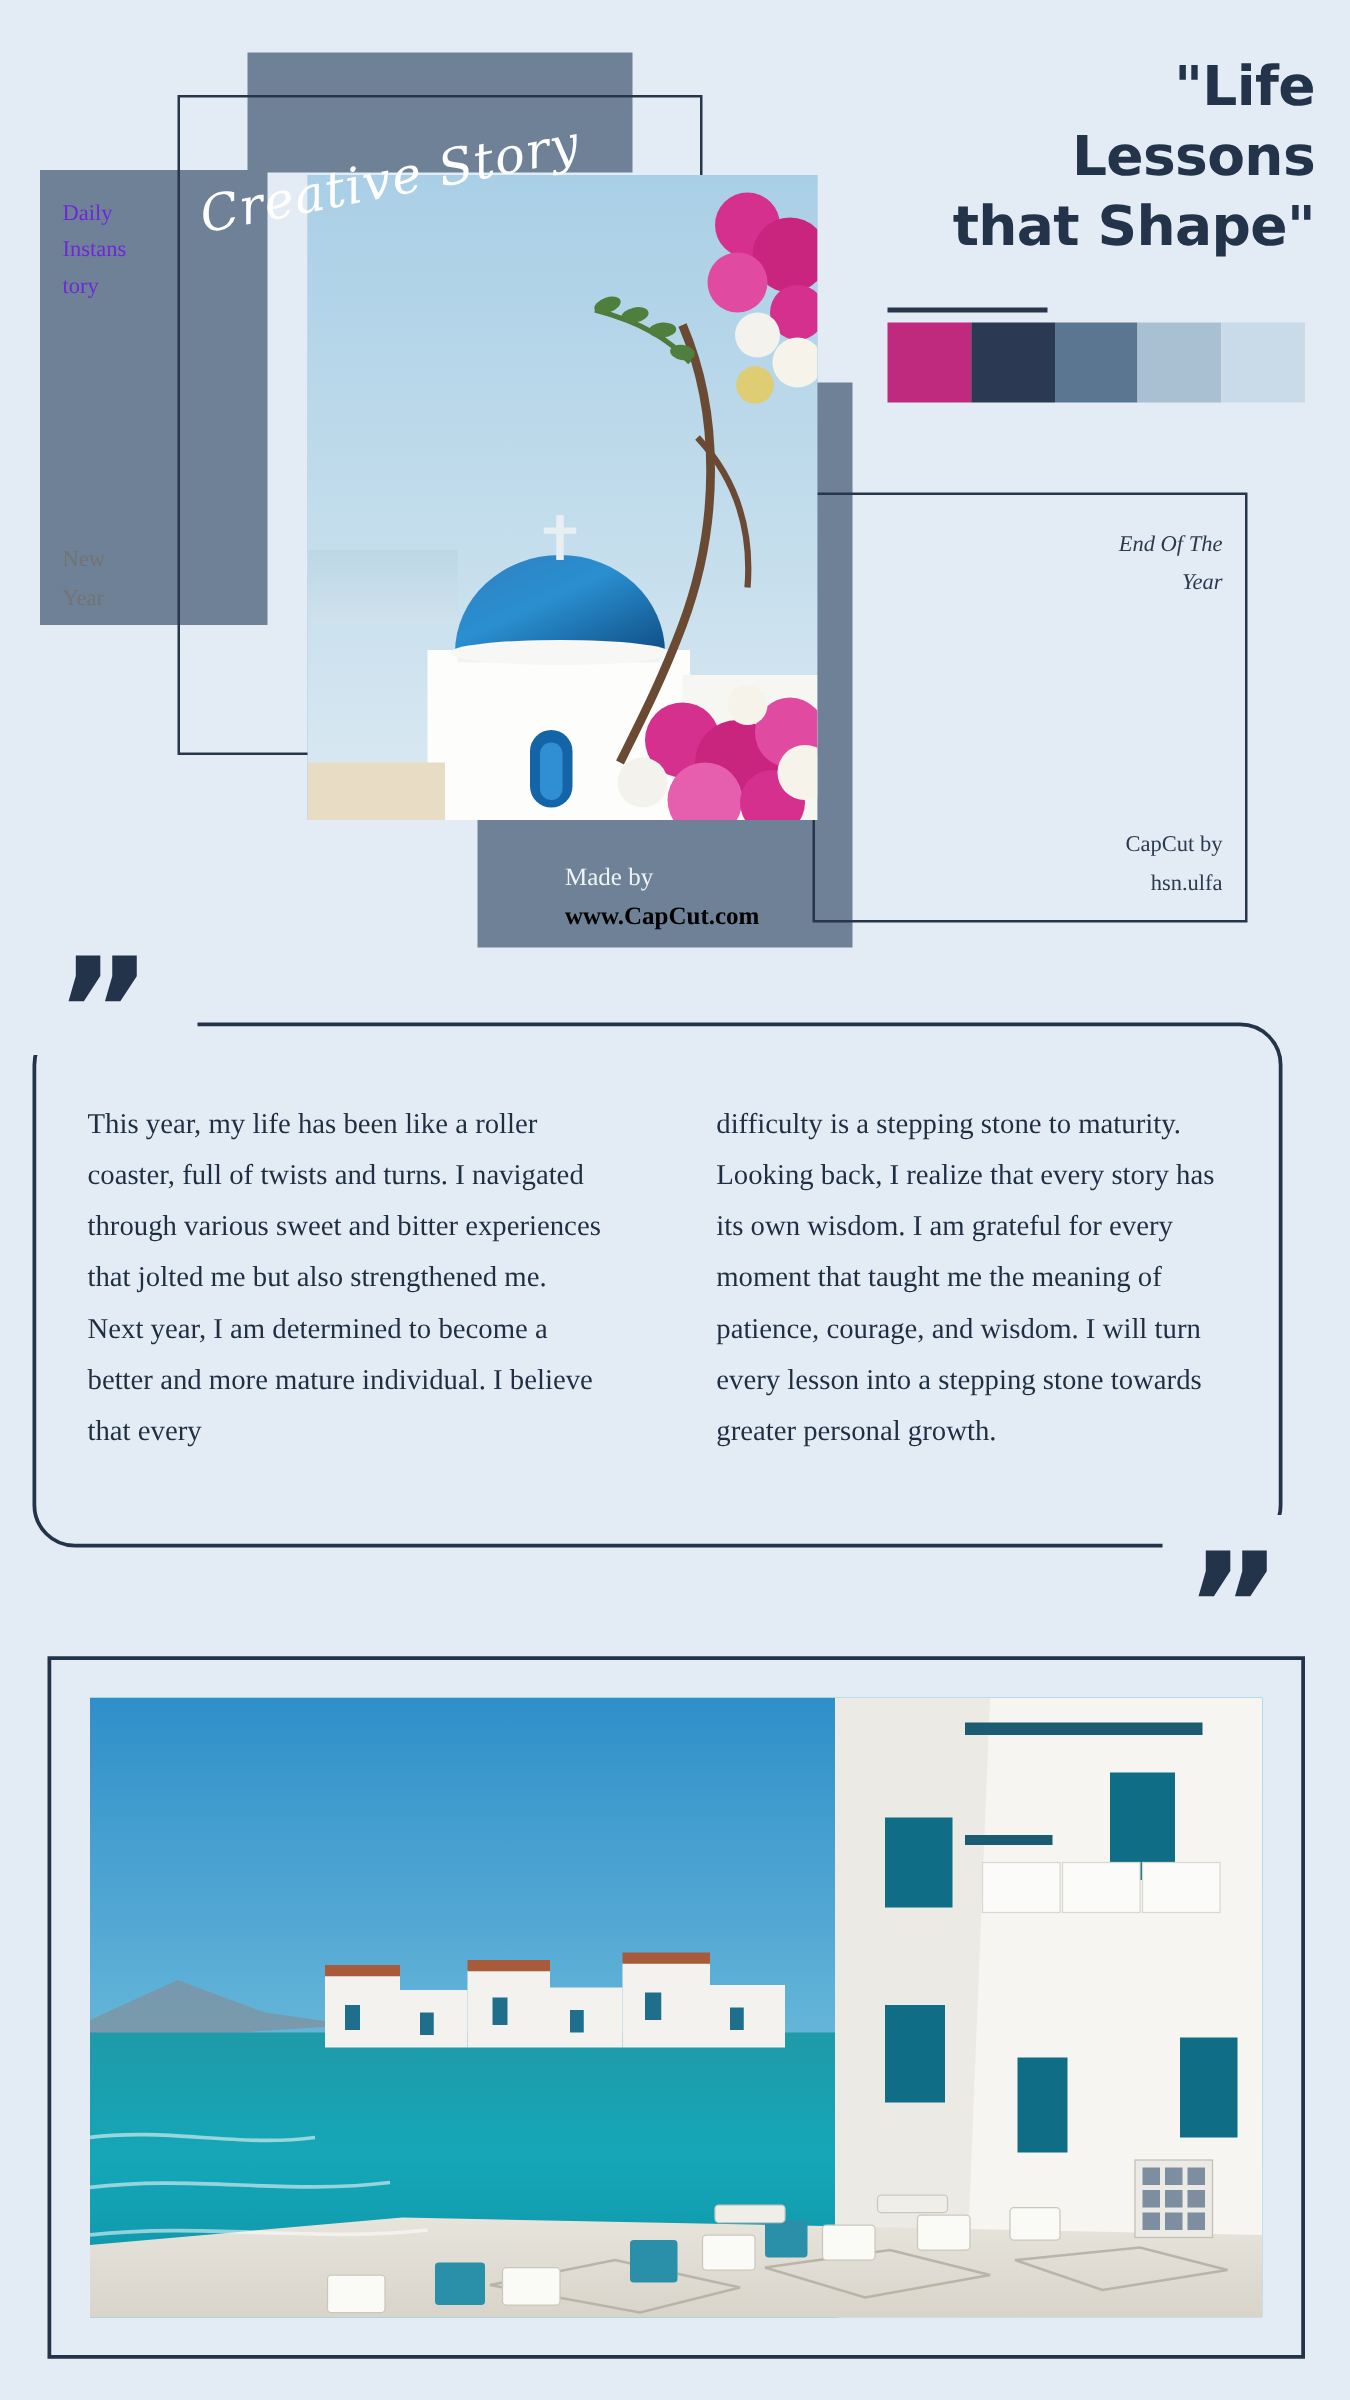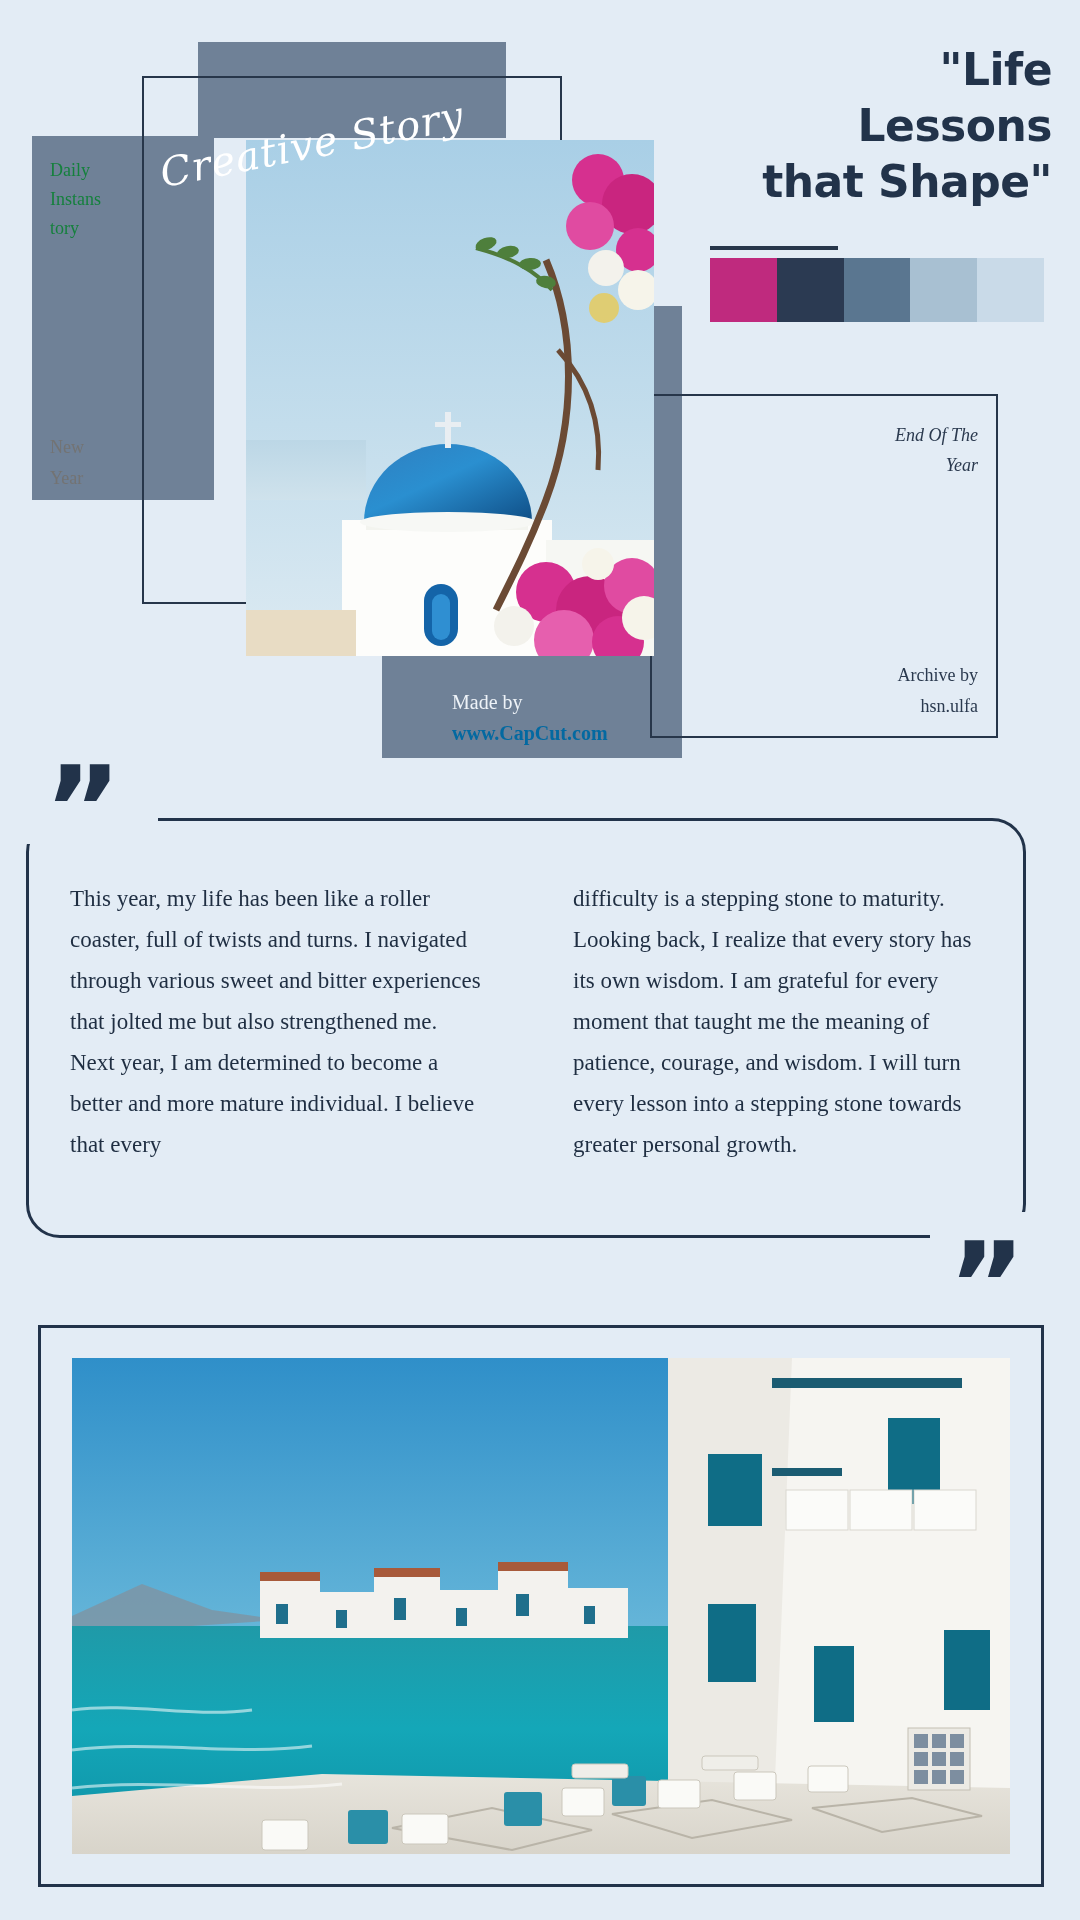--- a/index.html
+++ b/index.html
@@ -53,42 +53,42 @@
     transform: rotate(-11deg);
     text-align: center;
     line-height: 96px;
     white-space: nowrap;
   }
 
   .left-top-text {
     position: absolute;
     left: 50px; top: 156px;
     width: 150px;
-    color: #15803d;
+    color: #6d28d9;
     font-size: 18px;
     line-height: 29px;
   }
   .left-bot-text {
     position: absolute;
     left: 50px; top: 432px;
     width: 150px;
     color: #737373;
     font-size: 18px;
     line-height: 31px;
   }
 
   .made-by {
     position: absolute;
     left: 452px; top: 660px;
     color: #eef3f8;
     font-size: 20px;
     line-height: 31px;
     margin-top: 27px;
   }
-  .made-by b { font-weight: 700; color: #0369a1; }
+  .made-by b { font-weight: 700; color: #000000; }
 
   .end-year {
     position: absolute;
     right: 102px; top: 420px;
     text-align: right;
     color: #2b3a4f;
     font-size: 18px;
     line-height: 30px;
     width: 160px;
     font-style: italic;
@@ -289,21 +289,21 @@
     <div class="left-bot-text">New<br>Year</div>
 
     <div class="made-by">
       <span>Made by</span><br>
       <b>www.CapCut.com</b>
     </div>
 
     <div class="end-year">End Of The<br>Year</div>
 
     <div class="archive-by">
-      <span>Archive by</span><br>
+      <span>CapCut by</span><br>
       <span>hsn.ulfa</span>
     </div>
 
     <div class="headline">
       <span class="ln">"Life</span>
       <span class="ln">Lessons</span>
       <span class="ln">that Shape"</span>
     </div>
     <div class="headline-rule"></div>
 

